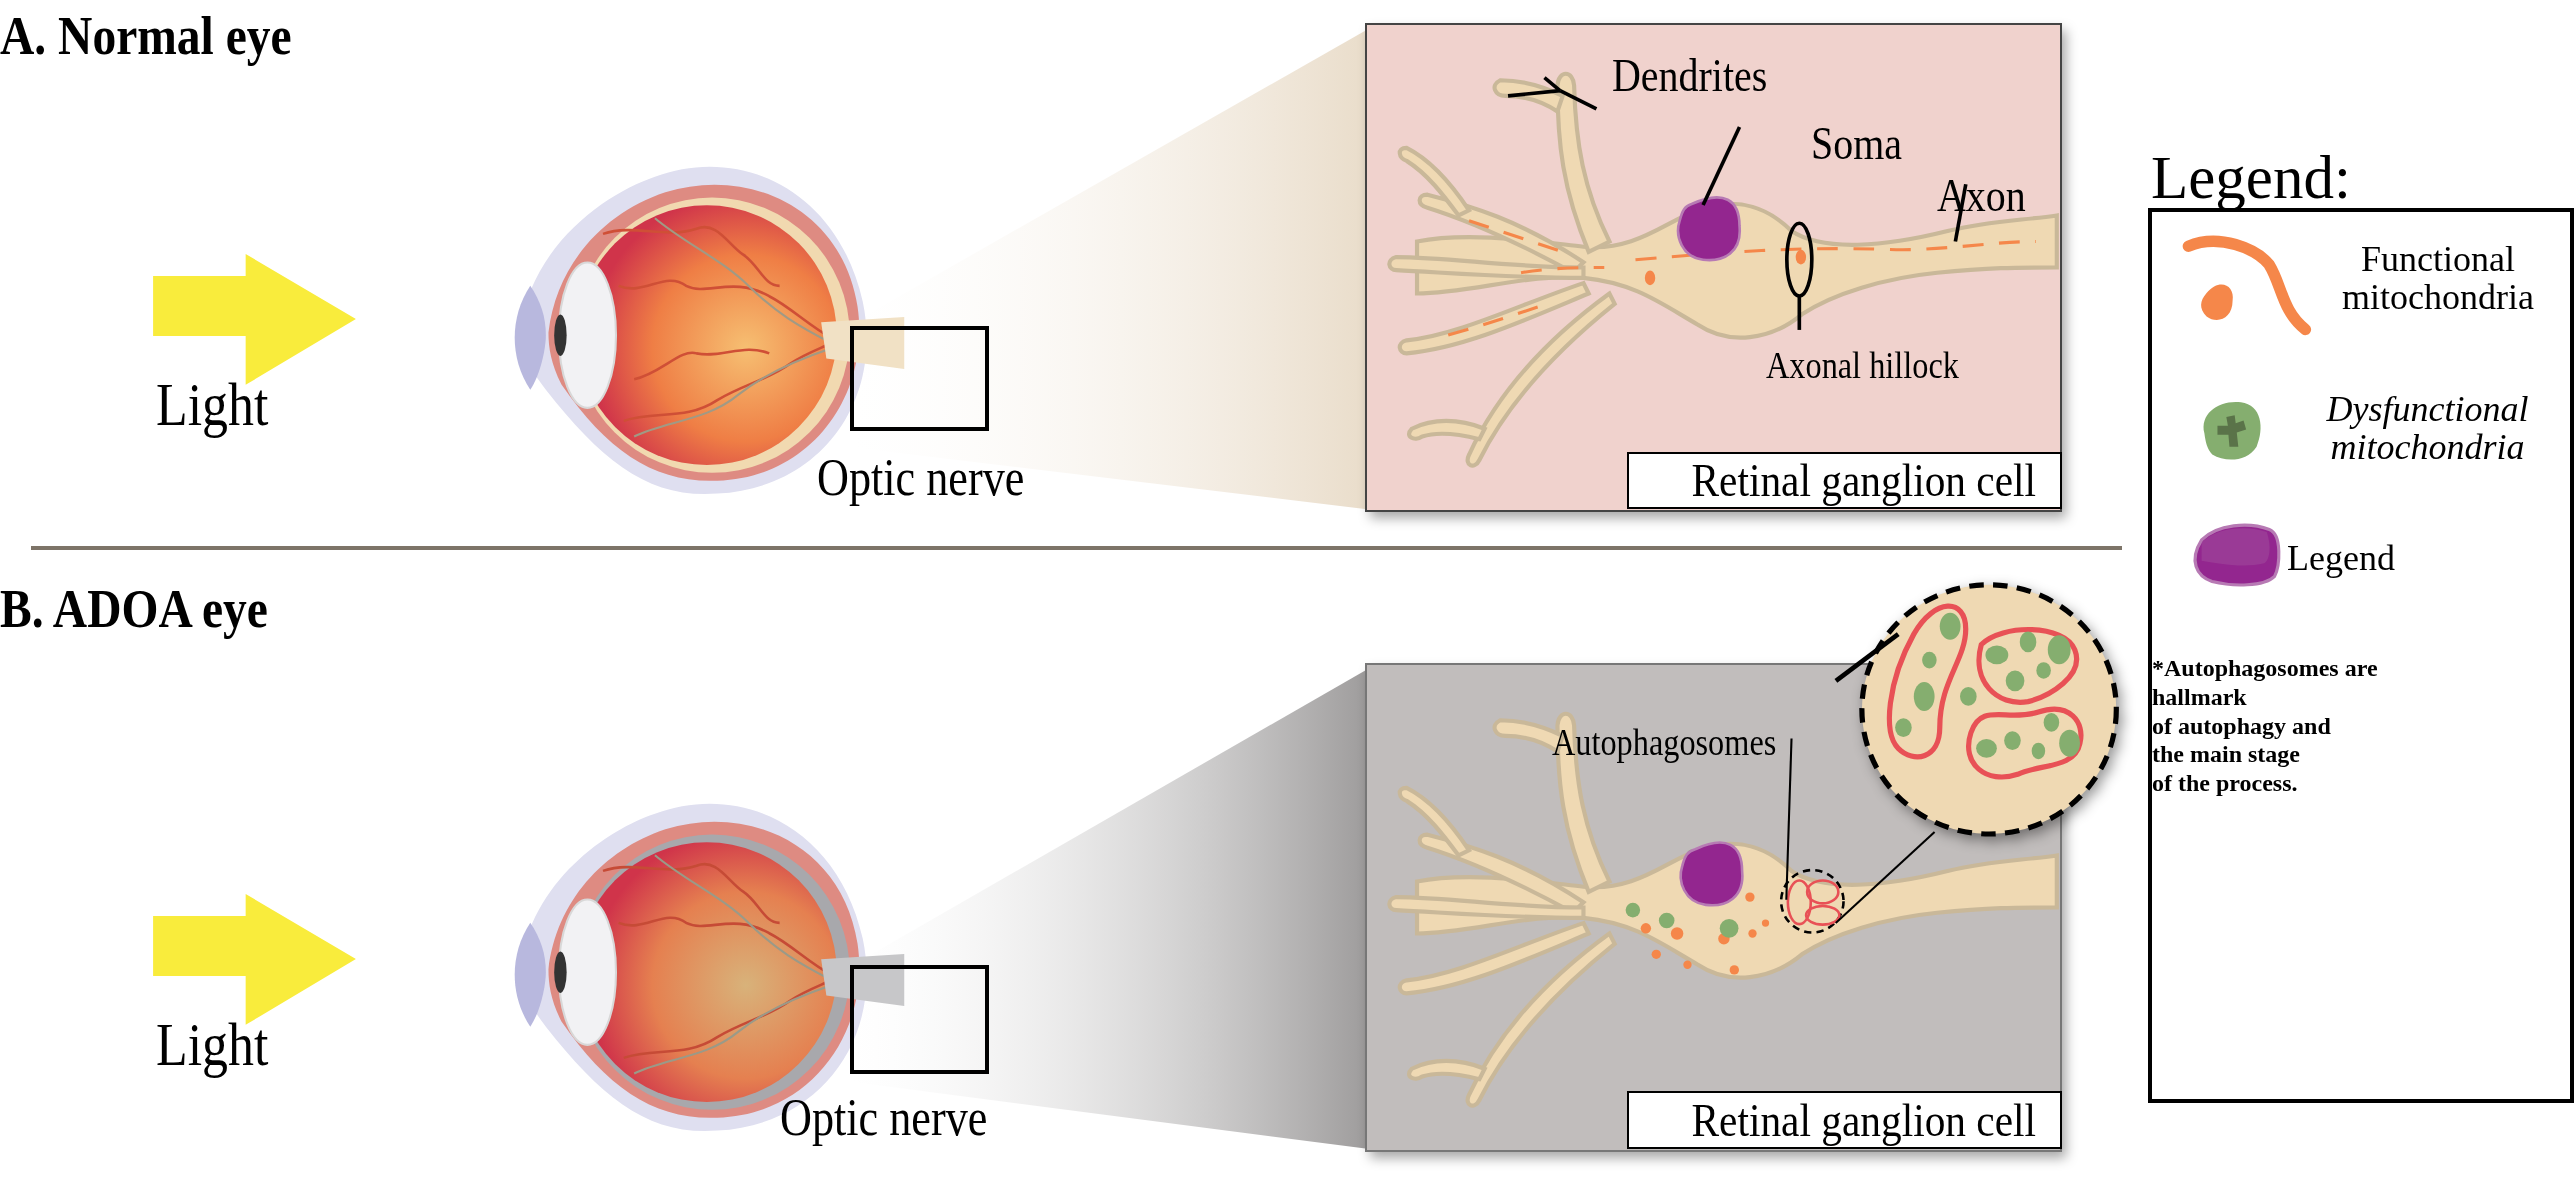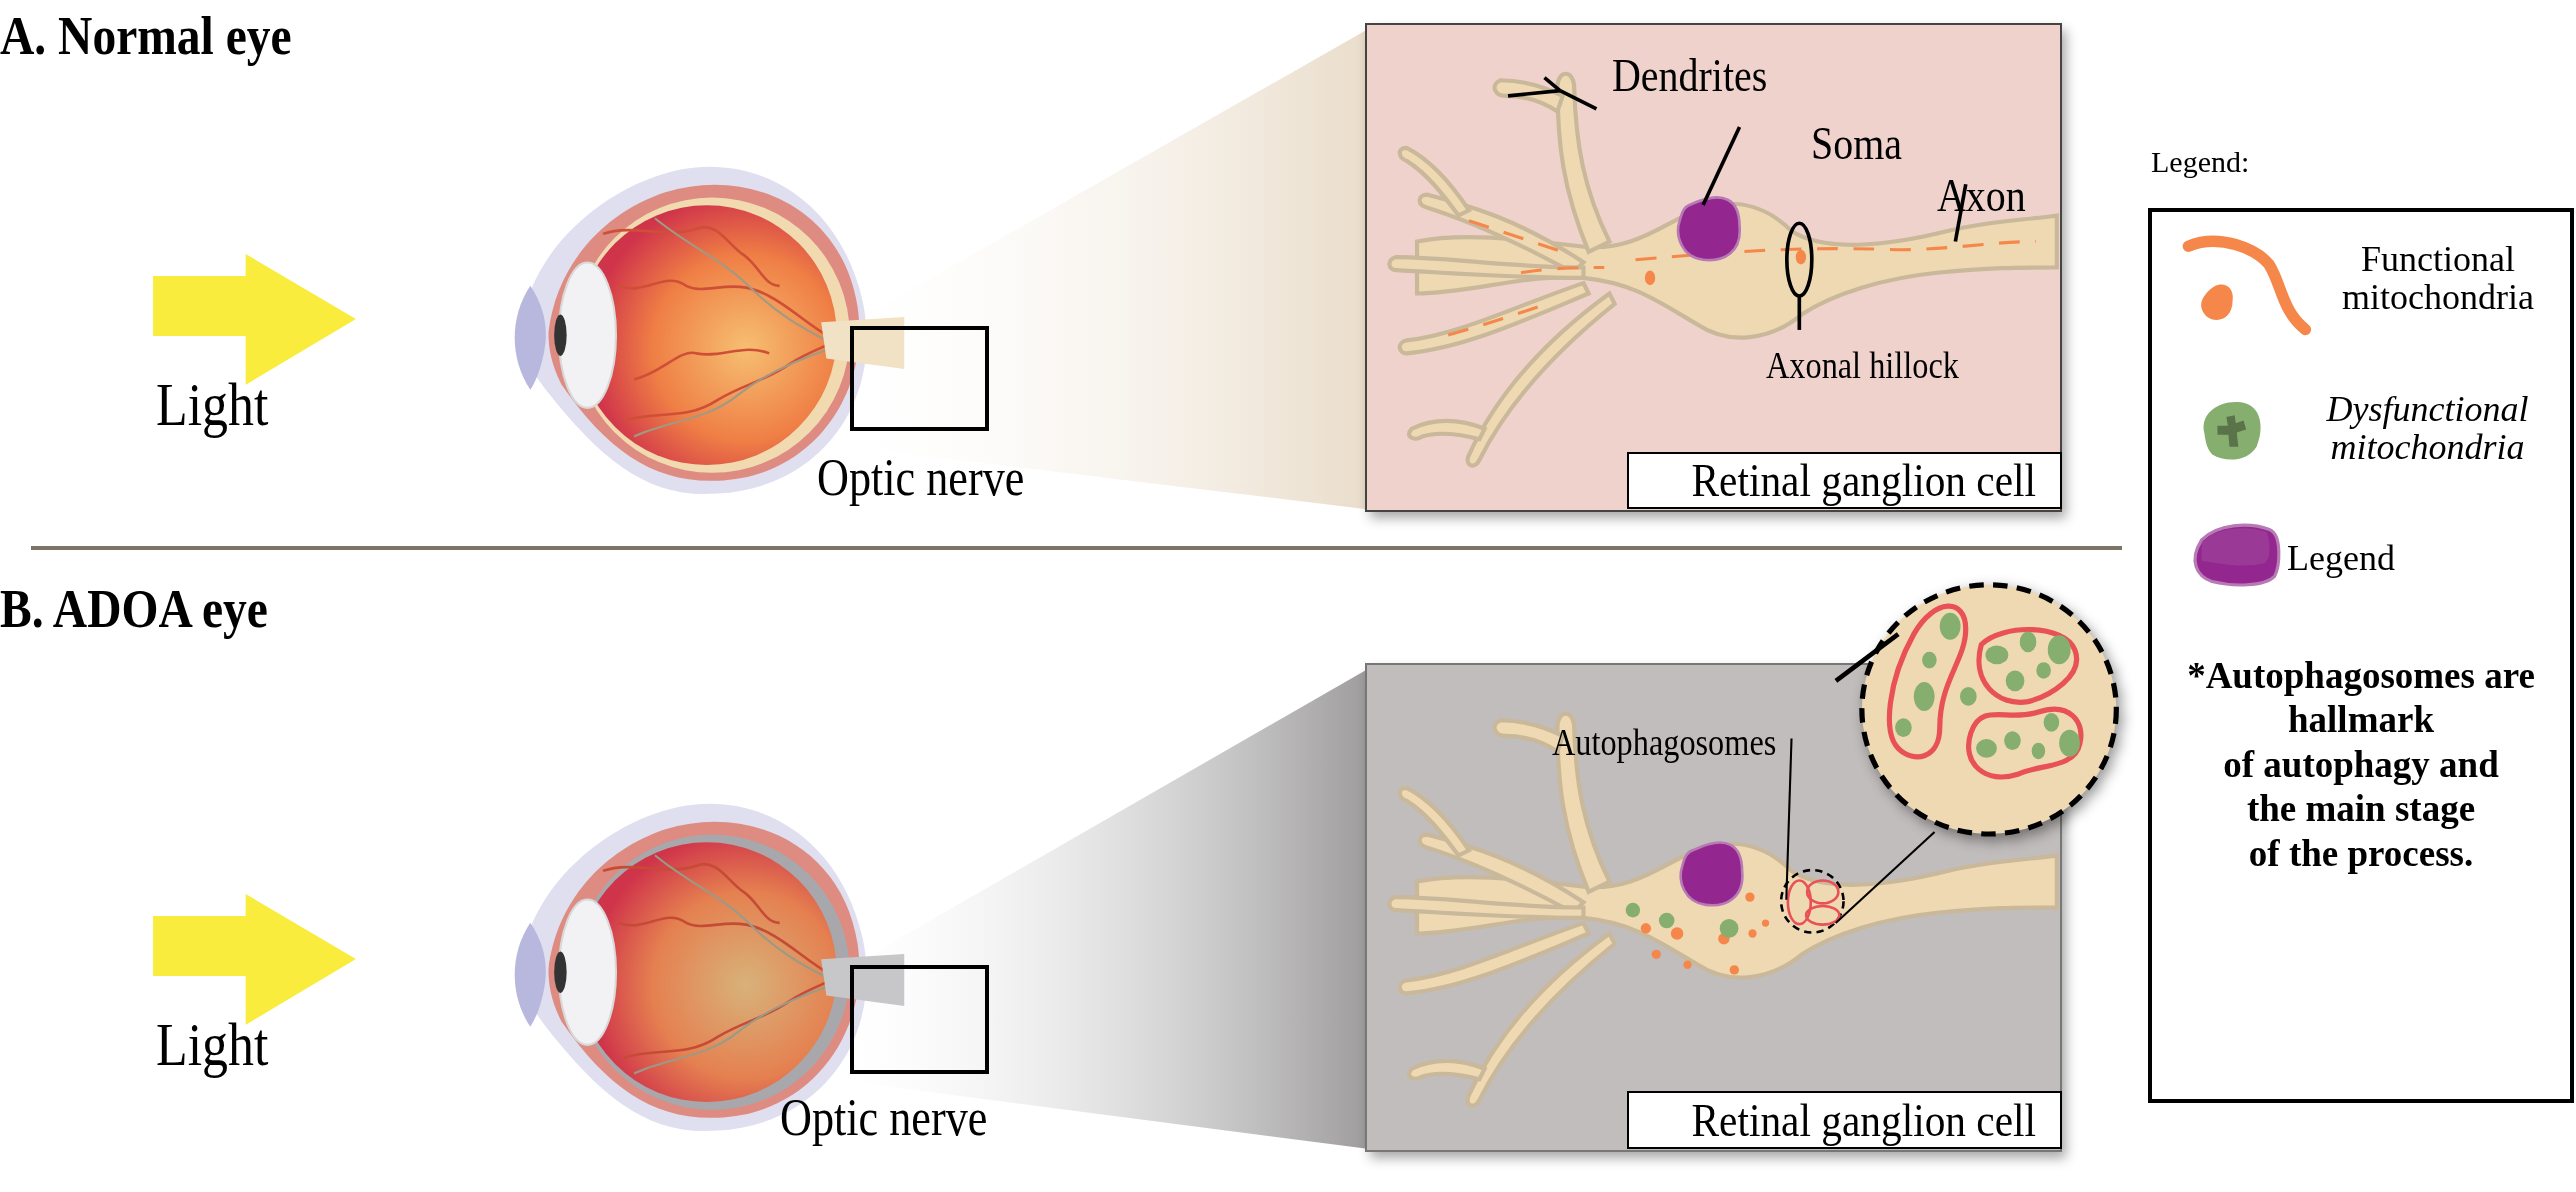--- a/index.html
+++ b/index.html
@@ -5,24 +5,24 @@
   html, body { margin:0; padding:0; background:#ffffff; }
   body { width:2576px; height:1193px; position:relative; overflow:hidden;
          font-family:"Liberation Serif", serif; color:#000; }
   .abs { position:absolute; }
   .panel-title { font-weight:bold; font-size:54px; line-height:1; transform:scaleX(0.88); transform-origin:left top; }
   .light-label { font-size:61px; line-height:1; transform:scaleX(0.85); transform-origin:left top; }
   .nerve-label { font-size:52px; line-height:1; transform:scaleX(0.85); transform-origin:left top; white-space:nowrap; }
   .cell-label { font-size:47px; line-height:1; transform:scaleX(0.85); transform-origin:left top; white-space:nowrap; }
   .rgc-box { background:#fff; border:2.6px solid #000; box-sizing:border-box; display:flex; align-items:center; justify-content:flex-end; }
   .rgc-text { font-size:47px; line-height:1; white-space:nowrap; transform:scaleX(0.88); }
-  .legend-title { font-size:30px; line-height:1;text-align:right; }
+  .legend-title { font-size:61px; line-height:1;text-align:right; }
   .legend-box { border:4.2px solid #000; background:#fff; box-sizing:border-box; }
   .leg-text { font-size:36px; line-height:1.05; text-align:center; font-family:"Liberation Serif", serif; }
-  .leg-note { font-size:37px; line-height:1.2; text-align:center; font-weight:bold; }
+  .leg-note { font-size:24px; line-height:1.2; text-align:left; font-weight:bold; }
   .divider { background:#7d7468; }
   svg { position:absolute; overflow:visible; }
 </style>
 </head>
 <body>
 
 <div class="abs panel-title" style="left:0;top:9.4px;">A. Normal eye</div>
 
 <svg style="left:153px;top:254px;" width="203" height="130" viewBox="0 0 390 250">
   <polygon points="0,62 178,62 178,0 390,184 178,370 178,232 0,232" fill="#f9ec3c" transform="scale(1,0.68)"></polygon>

